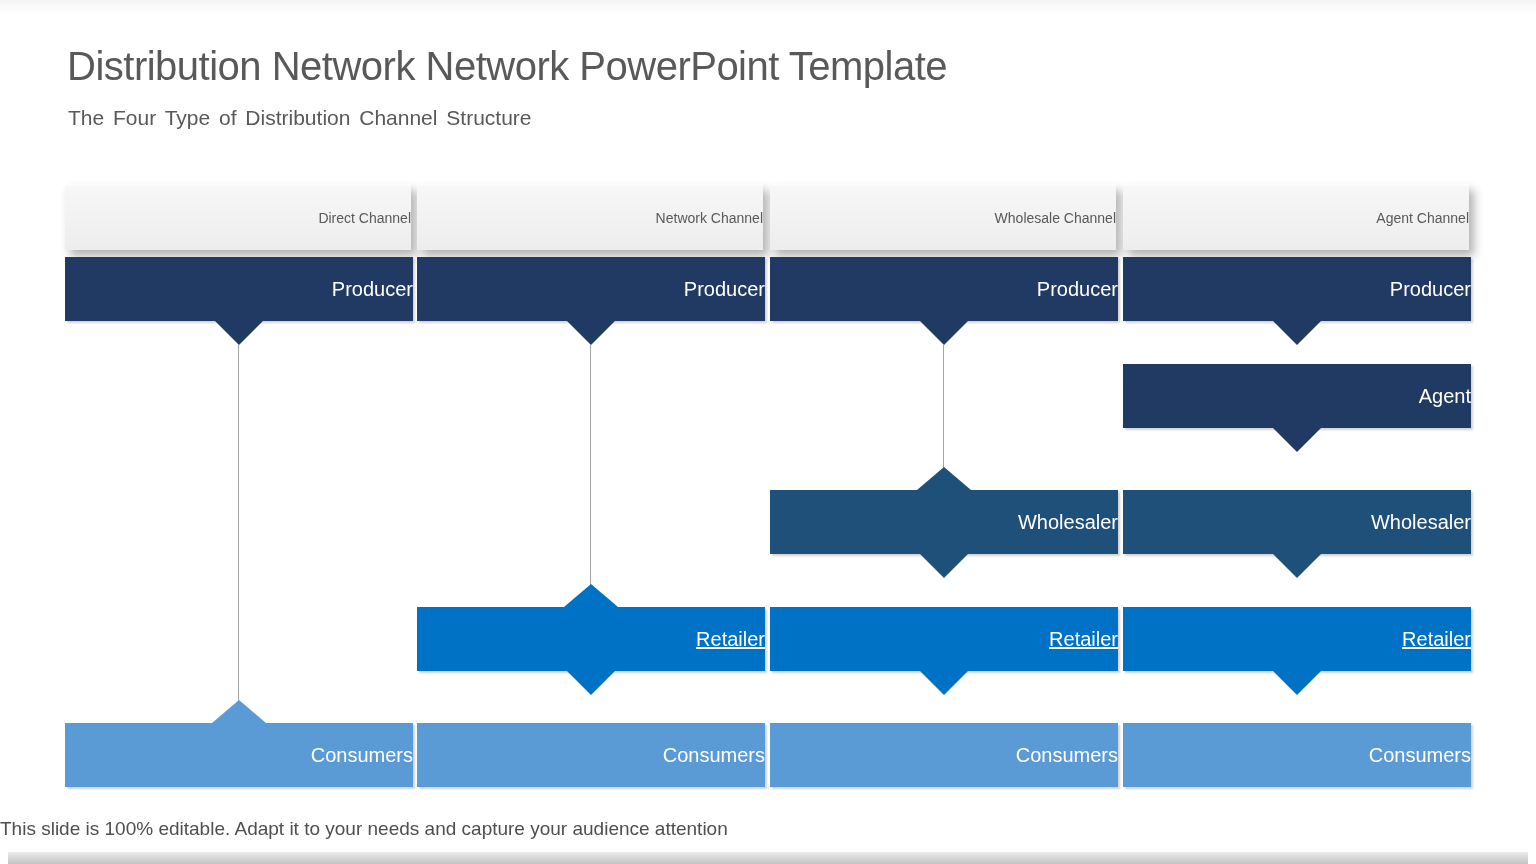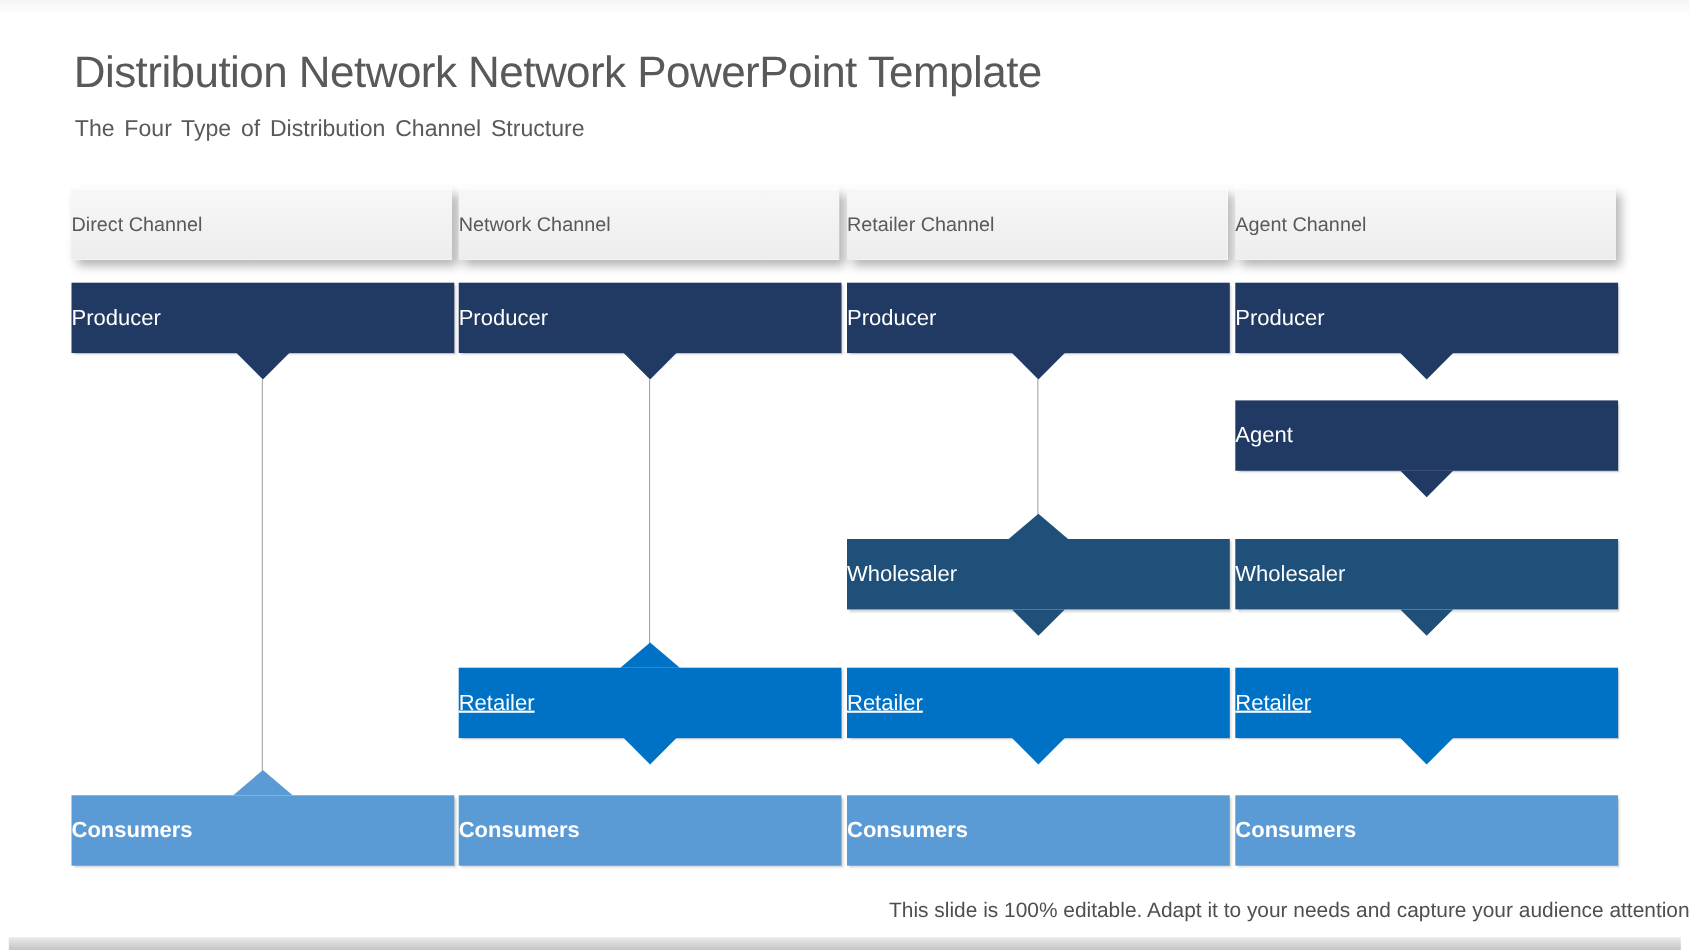--- a/index.html
+++ b/index.html
@@ -10,43 +10,43 @@
   }
   .title{
     position:absolute;left:67px;top:44px;width:1300px;
     font-size:40px;font-weight:400;color:#595959;letter-spacing:-0.5px;
   }
   .subtitle{
     position:absolute;left:68px;top:106px;width:1000px;
     font-size:21px;color:#595959;word-spacing:3px;
   }
   .channel-header{
-    position:absolute;top:170px;height:64px;width:346px;
+    position:absolute;top:184px;height:64px;width:346px;
     background:linear-gradient(#f7f7f7,#ededed);
     border-top:2px solid #fcfcfc;
     box-shadow:5px 6px 9px rgba(0,0,0,0.30);
-    display:flex;align-items:center;justify-content:flex-start;
-    font-size:18px;color:#595959;
+    display:flex;align-items:center;justify-content:flex-end;
+    font-size:14px;color:#595959;
   }
   .node{
     position:absolute;width:348px;height:64px;
-    display:flex;align-items:center;justify-content:flex-start;
+    display:flex;align-items:center;justify-content:flex-end;
     color:#ffffff;font-size:20px;z-index:2;
     box-shadow:2px 2px 2px rgba(0,0,0,0.18);
   }
   
   .c1{left:65px}.c2{left:417px}.c3{left:770px}.c4{left:1123px}
   
   .r-producer{top:257px}.r-agent{top:364px}.r-wholesaler{top:490px}
   .r-retailer{top:607px}.r-consumers{top:723px}
   
   .producer,.agent{background:#213A63;}
   .wholesaler{background:#1F507A;}
   .retailer{background:#0072C6;text-decoration:underline;}
-  .consumers{background:#5B9BD5;font-weight:bold;}
+  .consumers{background:#5B9BD5;}
   
   .pd::after{
     content:"";position:absolute;top:100%;left:50%;margin-left:-24px;
     border-left:24px solid transparent;border-right:24px solid transparent;
     border-top:24px solid #000;
   }
   .producer.pd::after,.agent.pd::after{border-top-color:#213A63;}
   .wholesaler.pd::after{border-top-color:#1F507A;}
   .retailer.pd::after{border-top-color:#0072C6;}
   
@@ -57,21 +57,21 @@
   }
   .wholesaler.pu::before{border-bottom-color:#1F507A;}
   .retailer.pu::before{border-bottom-color:#0072C6;}
   .consumers.pu::before{border-bottom-color:#5B9BD5;}
   
   .vline{position:absolute;width:1px;background:#A6A6A6;z-index:1;}
   .vl-direct{left:238px;top:345px;height:357px;}
   .vl-retail{left:590px;top:345px;height:240px;}
   .vl-wholesale{left:943px;top:345px;height:123px;}
   .footer{
-    position:absolute;left:0;top:818px;width:1536px;text-align:right;
+    position:absolute;left:0;top:818px;width:1536px;text-align:left;
     font-size:19px;color:#4f4f4f;
   }
   .bottom-bar{
     position:absolute;left:8px;right:8px;bottom:0;height:12px;
     background:linear-gradient(#ebebeb,#c3c3c3);
   }
 </style>
 </head>
 <body>
 
@@ -80,21 +80,21 @@
   <div class="title">Distribution Network Network PowerPoint Template</div>
   <div class="subtitle">The Four Type of Distribution Channel Structure</div>
 
   <div class="channel-header c1">
     <span>Direct Channel</span>
   </div>
   <div class="channel-header c2">
     <span>Network Channel</span>
   </div>
   <div class="channel-header c3">
-    <span>Retailer Channel</span>
+    <span>Wholesale Channel</span>
   </div>
   <div class="channel-header c4">
     <span>Agent Channel</span>
   </div>
 
   <div class="vline vl-direct"></div>
   <div class="vline vl-retail"></div>
   <div class="vline vl-wholesale"></div>
 
   <div class="node producer pd c1 r-producer">

